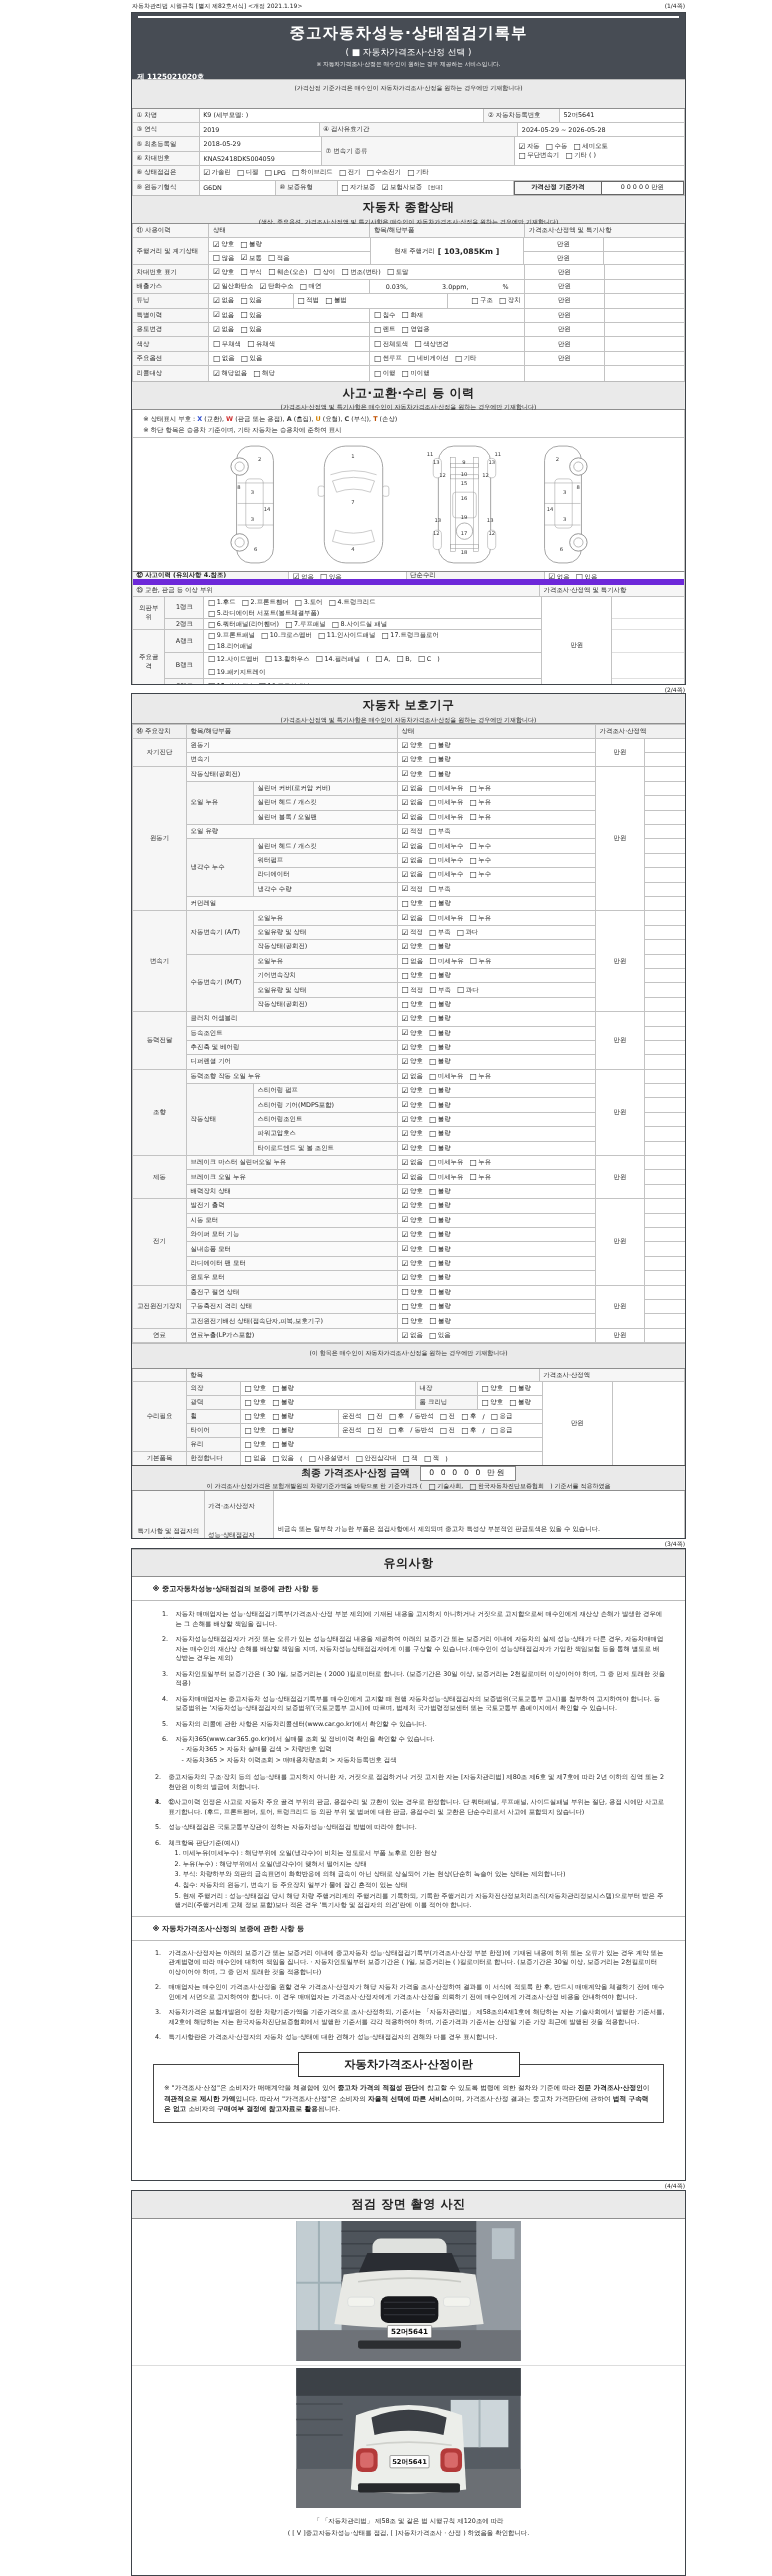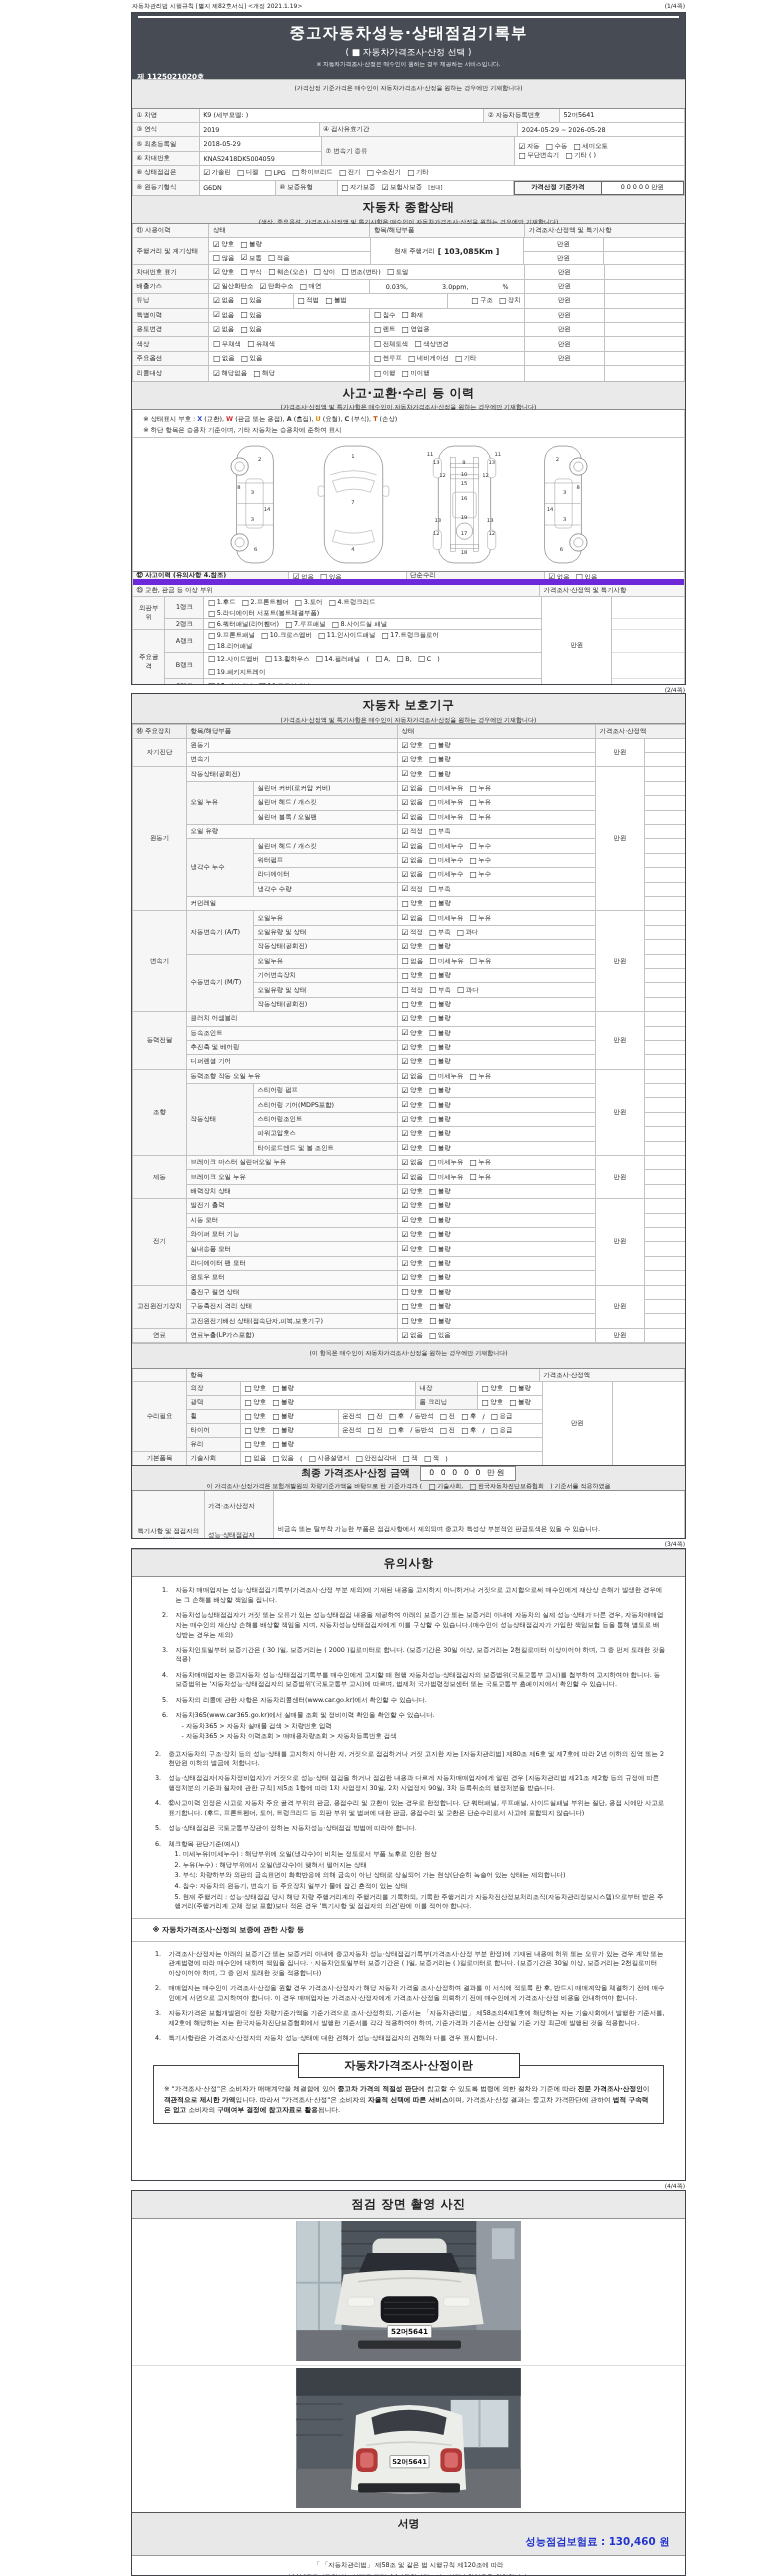--- a/index.html
+++ b/index.html
@@ -1685,21 +1685,21 @@
                     <span class="opt">
                       <span class="cb">□</span>
                       <span>불량</span>
                     </span>
                   </div>
               </div>
             </div>
           </div>
           <div class="sub-r" style="flex:1">
             <div class="fc lab ct" style="width:54px">기본품목</div>
-            <div class="fc lab" style="width:54px">기술사회</div>
+            <div class="fc lab" style="width:54px">한정합니다</div>
             <div class="fc opts" style="width:301px;border-right:none">
                 <span class="opt">
                   <span class="cb">□</span>
                   <span>없음</span>
                 </span>
                 <span class="opt">
                   <span class="cb">□</span>
                   <span>있음</span>
                 </span>
                 <span class="opt">
@@ -1768,31 +1768,32 @@
       </div>
     </div>
   </div>
 
   <div class="marker">(3/4쪽)</div>
 
   <div class="page p3">
     <div class="band" style="height:28px;display:flex;align-items:center;justify-content:center">
       <div class="bt">유의사항</div>
     </div>
+    <div class="subhead">※ 중고자동차성능·상태점검의 보증에 관한 사항 등</div>
     <div class="nlist inner" style="padding-top:9.3px">
         <div class="n-item"><span class="n-num">1.</span><span class="n-txt">자동차 매매업자는 성능·상태점검기록부(가격조사·산정 부분 제외)에 기재된 내용을 고지하지 아니하거나 거짓으로 고지함으로써 매수인에게 재산상 손해가 발생한 경우에는 그 손해를 배상할 책임을 집니다.</span></div>
         <div class="n-item"><span class="n-num">2.</span><span class="n-txt">자동차성능상태점검자가 거짓 또는 오류가 있는 성능상태점검 내용을 제공하여 아래의 보증기간 또는 보증거리 이내에 자동차의 실제 성능·상태가 다른 경우, 자동차매매업자는 매수인의 재산상 손해를 배상할 책임을 지며, 자동차성능상태점검자에게 이를 구상할 수 있습니다.(매수인이 성능상태점검자가 가입한 책임보험 등을 통해 별도로 배상받는 경우는 제외)</span></div>
         <div class="n-item"><span class="n-num">3.</span><span class="n-txt">자동차인도일부터 보증기간은 ( 30 )일, 보증거리는 ( 2000 )킬로미터로 합니다. (보증기간은 30일 이상, 보증거리는 2천킬로미터 이상이어야 하며, 그 중 먼저 도래한 것을 적용)</span></div>
         <div class="n-item"><span class="n-num">4.</span><span class="n-txt">자동차매매업자는 중고자동차 성능·상태점검기록부를 매수인에게 고지할 때 현행 자동차성능·상태점검자의 보증범위(국토교통부 고시)를 첨부하여 고지하여야 합니다. 동 보증범위는 '자동차성능·상태점검자의 보증범위'(국토교통부 고시)에 따르며, 법제처 국가법령정보센터 또는 국토교통부 홈페이지에서 확인할 수 있습니다.</span></div>
         <div class="n-item"><span class="n-num">5.</span><span class="n-txt">자동차의 리콜에 관한 사항은 자동차리콜센터(www.car.go.kr)에서 확인할 수 있습니다.</span></div>
         <div class="n-item"><span class="n-num">6.</span><span class="n-txt">자동차365(www.car365.go.kr)에서 실매물 조회 및 정비이력 확인을 확인할 수 있습니다.</span><div class="n-sub">- 자동차365 &gt; 자동차 실매물 검색 &gt; 차량번호 입력</div><div class="n-sub">- 자동차365 &gt; 자동차 이력조회 &gt; 매매용차량조회 &gt; 자동차등록번호 검색</div></div>
       </div>
     <div class="nlist">
         <div class="n-item"><span class="n-num">2.</span><span class="n-txt">중고자동차의 구조·장치 등의 성능·상태를 고지하지 아니한 자, 거짓으로 점검하거나 거짓 고지한 자는 [자동차관리법] 제80조 제6호 및 제7호에 따라 2년 이하의 징역 또는 2천만원 이하의 벌금에 처합니다.</span></div>
-        <div class="n-item"><span class="n-num">3.</span><span class="n-txt">성능·상태점검자(자동차정비업자)가 거짓으로 성능·상태 점검을 하거나 점검한 내용과 다르게 자동차매매업자에게 알린 경우 [자동차관리법 제21조 제2항 등의 규정에 따른 행정처분의 기준과 절차에 관한 규칙] 제5조 1항에 따라 1차 사업정지 30일, 2차 사업정지 90일, 3차 등록취소의 행정처분을 받습니다.</span></div>
+        <div class="n-item"><span class="n-num">3.</span></div>
         <div class="n-item"><span class="n-num">4.</span><span class="n-txt">⑫사고이력 인정은 사고로 자동차 주요 골격 부위의 판금, 용접수리 및 교환이 있는 경우로 한정합니다. 단 쿼터패널, 루프패널, 사이드실패널 부위는 절단, 용접 시에만 사고로 표기합니다. (후드, 프론트펜더, 도어, 트렁크리드 등 외판 부위 및 범퍼에 대한 판금, 용접수리 및 교환은 단순수리로서 사고에 포함되지 않습니다)</span></div>
         <div class="n-item"><span class="n-num">5.</span><span class="n-txt">성능·상태점검은 국토교통부장관이 정하는 자동차성능·상태점검 방법에 따라야 합니다.</span></div>
         <div class="n-item"><span class="n-num">6.</span><span class="n-txt">체크항목 판단기준(예시)</span><div class="n-sub">1. 미세누유(미세누수) : 해당부위에 오일(냉각수)이 비치는 정도로서 부품 노후로 인한 현상</div><div class="n-sub">2. 누유(누수) : 해당부위에서 오일(냉각수)이 맺혀서 떨어지는 상태</div><div class="n-sub">3. 부식: 차량하부와 외판의 금속표면이 화학반응에 의해 금속이 아닌 상태로 상실되어 가는 현상(단순히 녹슬어 있는 상태는 제외합니다)</div><div class="n-sub">4. 침수: 자동차의 원동기, 변속기 등 주요장치 일부가 물에 잠긴 흔적이 있는 상태</div><div class="n-sub">5. 현재 주행거리 : 성능·상태점검 당시 해당 차량 주행거리계의 주행거리를 기록하되, 기록한 주행거리가 자동차전산정보처리조직(자동차관리정보시스템)으로부터 받은 주행거리(주행거리계 교체 정보 포함)보다 적은 경우 '특기사항 및 점검자의 의견'란에 이를 적어야 합니다.</div></div>
       </div>
     <div class="subhead b2">※ 자동차가격조사·산정의 보증에 관한 사항 등</div>
     <div class="nlist" style="padding-top:7.2px">
         <div class="n-item"><span class="n-num">1.</span><span class="n-txt">가격조사·산정자는 아래의 보증기간 또는 보증거리 이내에 중고자동차 성능·상태점검기록부(가격조사·산정 부분 한정)에 기재된 내용에 허위 또는 오류가 있는 경우 계약 또는 관계법령에 따라 매수인에 대하여 책임을 집니다. · 자동차인도일부터 보증기간은 (    )일, 보증거리는 (    )킬로미터로 합니다. (보증기간은 30일 이상, 보증거리는 2천킬로미터 이상이어야 하며, 그 중 먼저 도래한 것을 적용합니다)</span></div>
         <div class="n-item"><span class="n-num">2.</span><span class="n-txt">매매업자는 매수인이 가격조사·산정을 원할 경우 가격조사·산정자가 해당 자동차 가격을 조사·산정하여 결과를 이 서식에 적도록 한 후, 반드시 매매계약을 체결하기 전에 매수인에게 서면으로 고지하여야 합니다. 이 경우 매매업자는 가격조사·산정자에게 가격조사·산정을 의뢰하기 전에 매수인에게 가격조사·산정 비용을 안내하여야 합니다.</span></div>
         <div class="n-item"><span class="n-num">3.</span><span class="n-txt">자동차가격은 보험개발원이 정한 차량기준가액을 기준가격으로 조사·산정하되, 기준서는 「자동차관리법」 제58조의4제1호에 해당하는 자는 기술사회에서 발행한 기준서를, 제2호에 해당하는 자는 한국자동차진단보증협회에서 발행한 기준서를 각각 적용하여야 하며, 기준가격과 기준서는 산정일 기준 가장 최근에 발행된 것을 적용합니다.</span></div>
         <div class="n-item"><span class="n-num">4.</span><span class="n-txt">특기사항란은 가격조사·산정자의 자동차 성능·상태에 대한 견해가 성능·상태점검자의 견해와 다를 경우 표시합니다.</span></div>
@@ -1861,24 +1862,20 @@
         <path d="M136,150 Q218,138 302,150" fill="none" stroke="#cfd1cc" stroke-width="3"></path>
         <rect x="116" y="156" width="42" height="46" rx="12" fill="#b43a3a"></rect>
         <rect x="124" y="164" width="26" height="30" rx="8" fill="#d86a6a"></rect>
         <rect x="280" y="156" width="42" height="46" rx="12" fill="#b43a3a"></rect>
         <rect x="288" y="164" width="26" height="30" rx="8" fill="#d86a6a"></rect>
         <rect x="120" y="224" width="198" height="18" rx="4" fill="#26282b"></rect>
         <rect x="182" y="170" width="76" height="24" rx="2" fill="#fdfdfd" stroke="#555"></rect>
         <text x="220" y="187" text-anchor="middle" font-size="13" font-weight="bold" fill="#111">52머5641</text>
       </svg>
     </div>
-    <div class="signband">
-      <div class="sg-title">서명</div>
-      <div class="sg-fee" id="fee" style="color: rgb(34, 51, 204);">성능점검보험료 : 130,460 원</div>
-    </div>
     <div class="confirm">
       <div>「 「자동차관리법」 제58조 및 같은 법 시행규칙 제120조에 따라</div>
       <div>( [ V ]중고자동차성능·상태를 점검, [    ]자동차가격조사 · 산정 ) 하였음을 확인합니다.</div>
     </div>
   </div>
 
 </div>
 
 
 </body></html>

